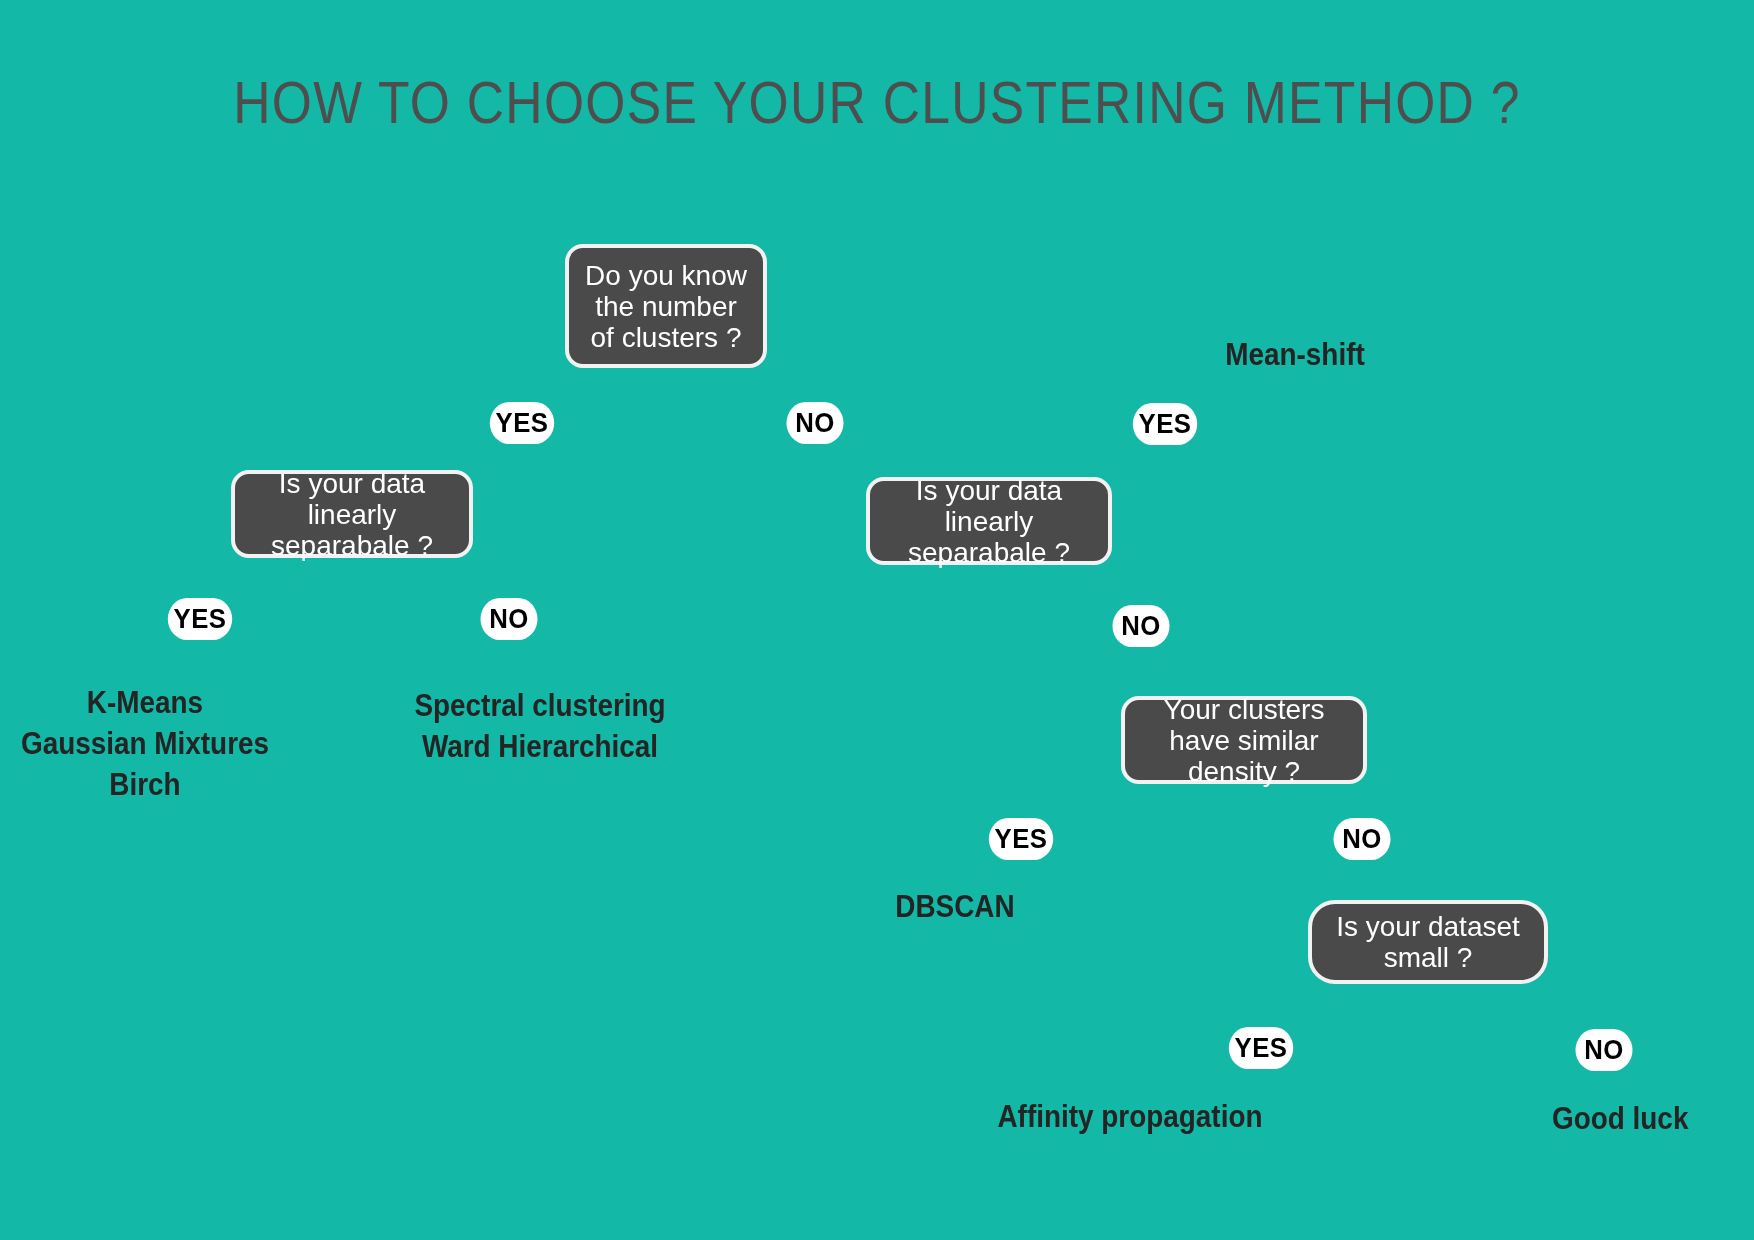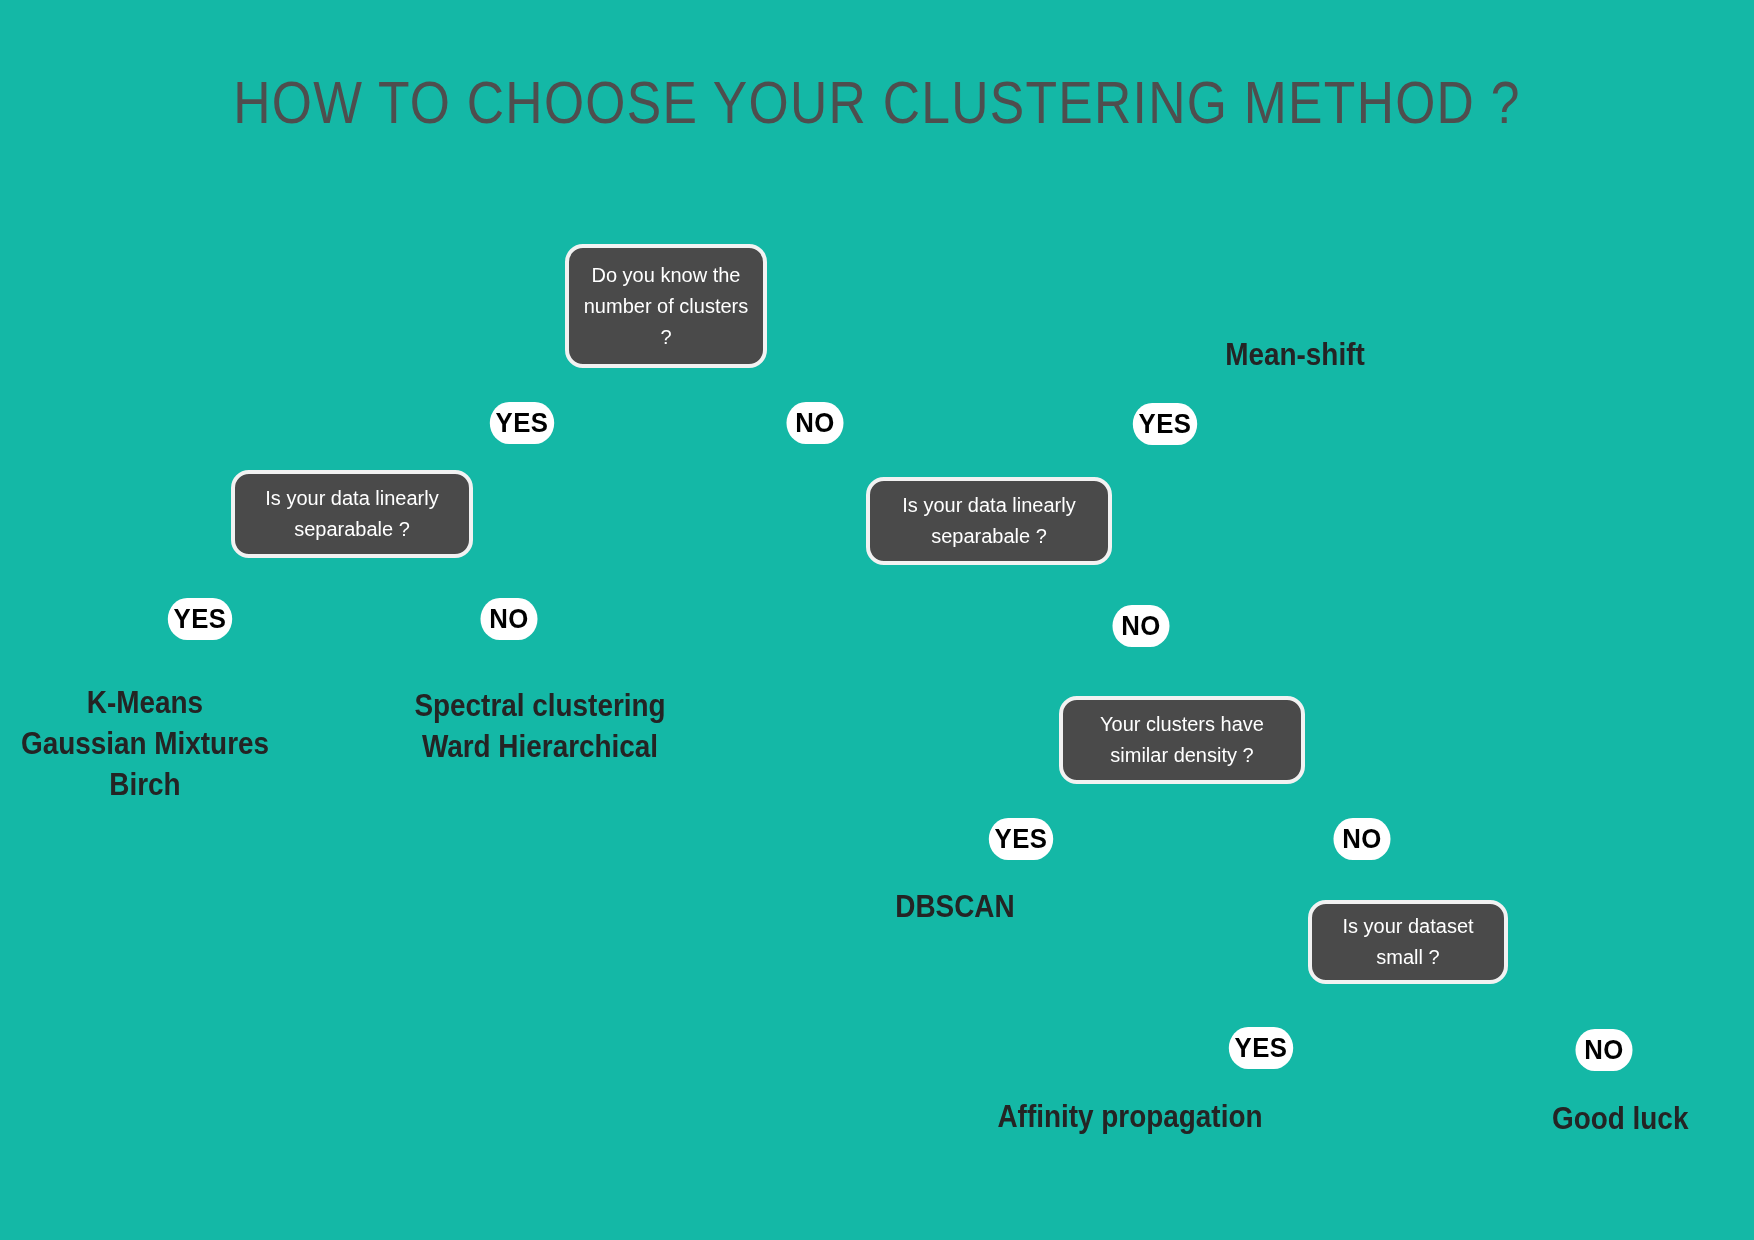--- a/index.html
+++ b/index.html
@@ -37,21 +37,21 @@
   }
 
   
   .qbox {
     position: absolute;
     box-sizing: border-box;
     background: #4a4a4a;
     border: 4px solid #f2f2f2;
     border-radius: 18px;
     color: #ffffff;
-    font-size: 20px;
+    font-size: 28px;
     line-height: 31px;
     text-align: center;
     display: flex;
     align-items: center;
     justify-content: center;
     padding: 6px 14px;
     font-weight: 400;
   }
   .qbox .qtext {
     display: block;
@@ -139,35 +139,35 @@
 
   <div class="pill yes" style="left:1130px; top:403px;">
     <span>YES</span>
   </div>
   <div class="pill no" style="left:1110px; top:605px;">
     <span>NO</span>
   </div>
 
   <div class="leaf" style="left:1100px; top:334px; width:390px;">Mean-shift</div>
 
-  <div class="qbox" style="left:1059px; top:696px; width:246px; height:88px;">
+  <div class="qbox" style="left:1121px; top:696px; width:246px; height:88px;">
     <span class="qtext">Your clusters have
 similar density ?</span>
   </div>
 
   <div class="pill yes" style="left:986px; top:818px;">
     <span>YES</span>
   </div>
   <div class="pill no" style="left:1331px; top:818px;">
     <span>NO</span>
   </div>
 
   <div class="leaf" style="left:790px; top:886px; width:330px;">DBSCAN</div>
 
-  <div class="qbox" style="left:1308px; top:900px; width:200px; height:84px;">
+  <div class="qbox" style="left:1308px; top:900px; width:240px; height:84px;border-radius:27px;">
     <span class="qtext">Is your dataset
 small ?</span>
   </div>
 
   <div class="pill yes" style="left:1226px; top:1027px;">
     <span>YES</span>
   </div>
   <div class="pill no" style="left:1573px; top:1029px;">
     <span>NO</span>
   </div>

